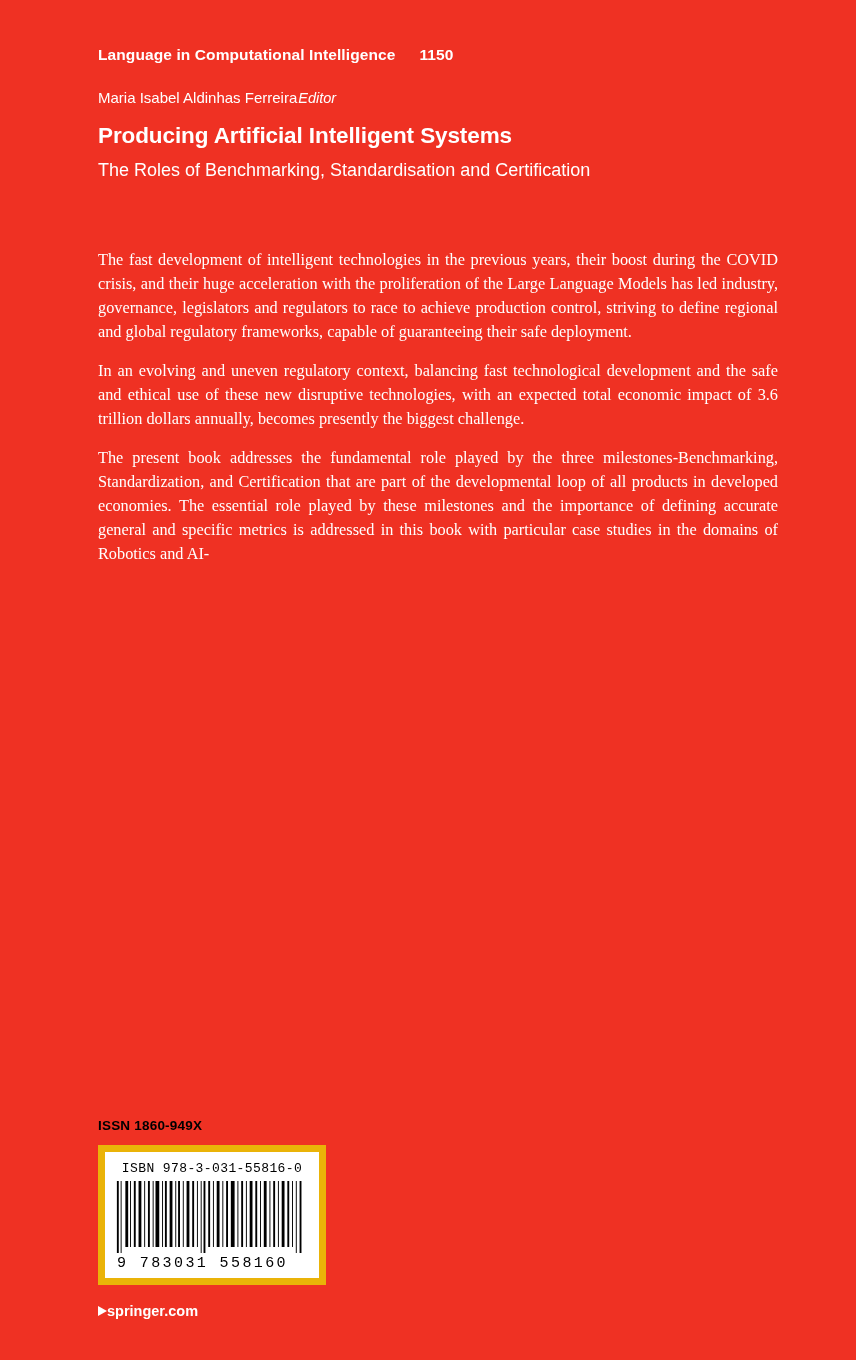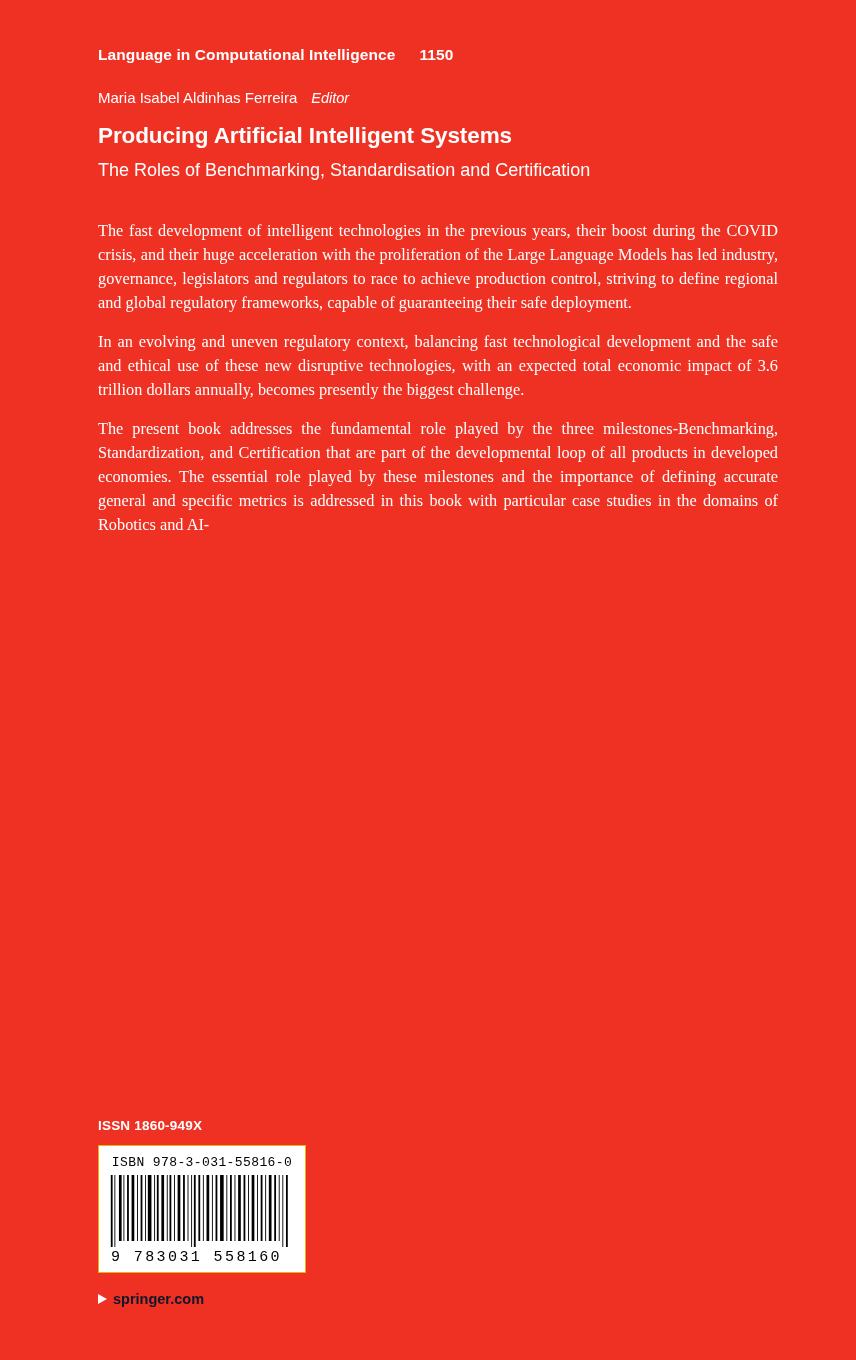--- a/index.html
+++ b/index.html
@@ -40,42 +40,42 @@
     font-weight: bold;
   }
   .editor-line {
     margin-top: 25px;
     color: #ffffff;
     font-size: 15px;
     white-space: nowrap;
   }
   .editor-line .editor-role {
     font-style: italic;
-    margin-left: 14px;
+    margin-left: 1px;
     font-size: 14.5px;
   }
   .book-title {
     margin-top: 18px;
     color: #ffffff;
     font-size: 22.5px;
     font-weight: bold;
     letter-spacing: -0.1px;
     line-height: 1.1;
   }
   .book-subtitle {
     margin-top: 11px;
     color: #ffffff;
     font-size: 18px;
     font-weight: normal;
     line-height: 1.2;
   }
 
   
   .blurb {
-    margin-top: 38px;
+    margin-top: 67px;
     color: #ffffff;
     font-family: "Liberation Serif", serif;
     font-size: 16.3px;
     line-height: 1.47;
     text-align: justify;
   }
   .blurb p {
     margin: 0 0 15px 0;
   }
   .blurb p:last-child {
@@ -83,30 +83,30 @@
   }
 
   
   .footer {
     position: absolute;
     left: 98px;
     top: 1118px;
     width: 680px;
   }
   .issn {
-    color: #ffffff;
+    color: #000000;
     font-size: 13.5px;
     font-weight: bold;
     letter-spacing: 0.2px;
   }
   .barcode-box {
     margin-top: 12px;
-    width: 208px;
+    width: 228px;
     background: #ffffff;
-    border: 1px solid #eab308;
+    border: 7px solid #eab308;
     padding: 9px 10px 6px 10px;
     box-sizing: border-box;
   }
   .isbn-text {
     font-family: "Liberation Mono", monospace;
     font-size: 13px;
     color: #000000;
     text-align: center;
     letter-spacing: 0.4px;
     margin-bottom: 5px;
@@ -121,26 +121,25 @@
     font-family: "Liberation Mono", monospace;
     font-size: 15px;
     color: #000000;
     letter-spacing: 2.4px;
     margin-top: 2px;
     padding-left: 2px;
     white-space: nowrap;
   }
   .springer-line {
     margin-top: 18px;
-    color: #0f172a;
+    color: #ffffff;
     font-size: 14.5px;
     font-weight: bold;
     display: flex;
     align-items: center;
-    gap: 6px;
   }
   .play-triangle {
     display: inline-block;
     width: 0;
     height: 0;
     border-left: 9px solid #ffffff;
     border-top: 5.5px solid transparent;
     border-bottom: 5.5px solid transparent;
   }
 </style>

